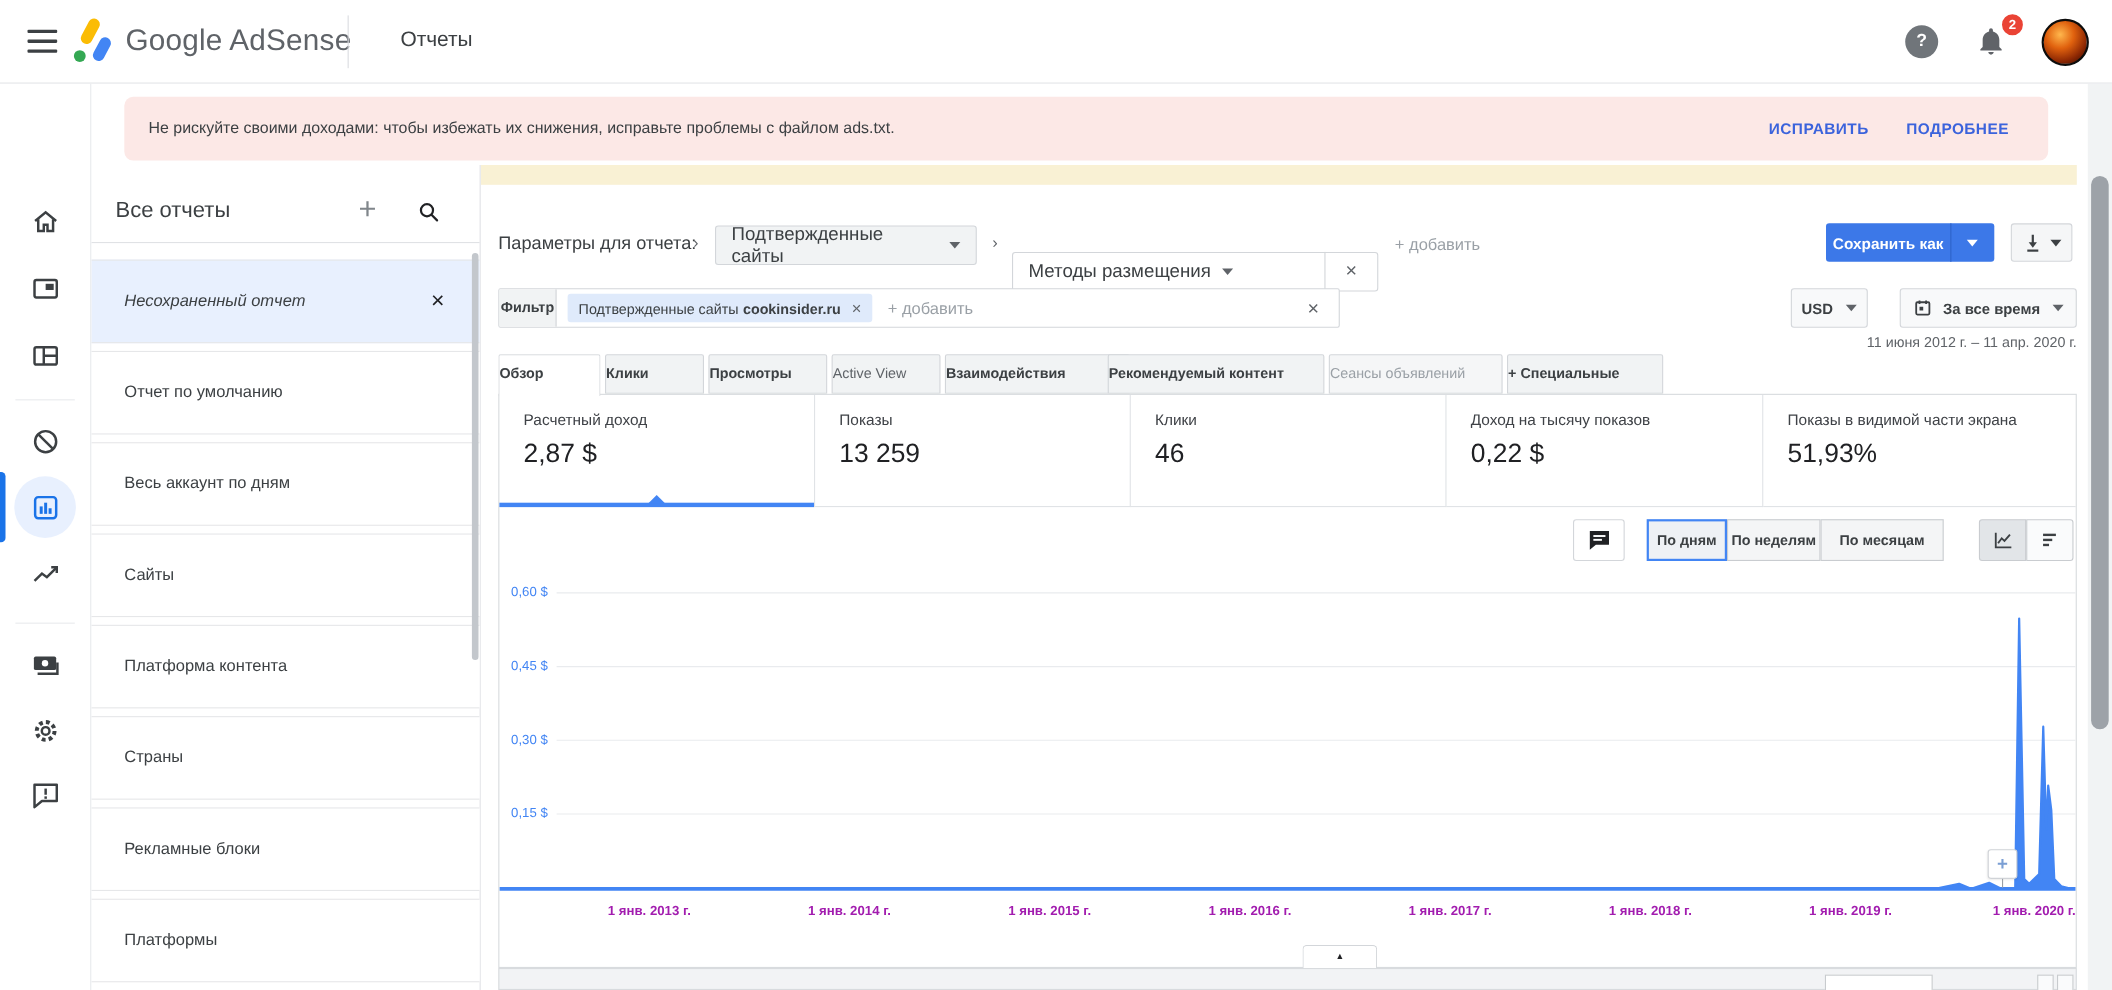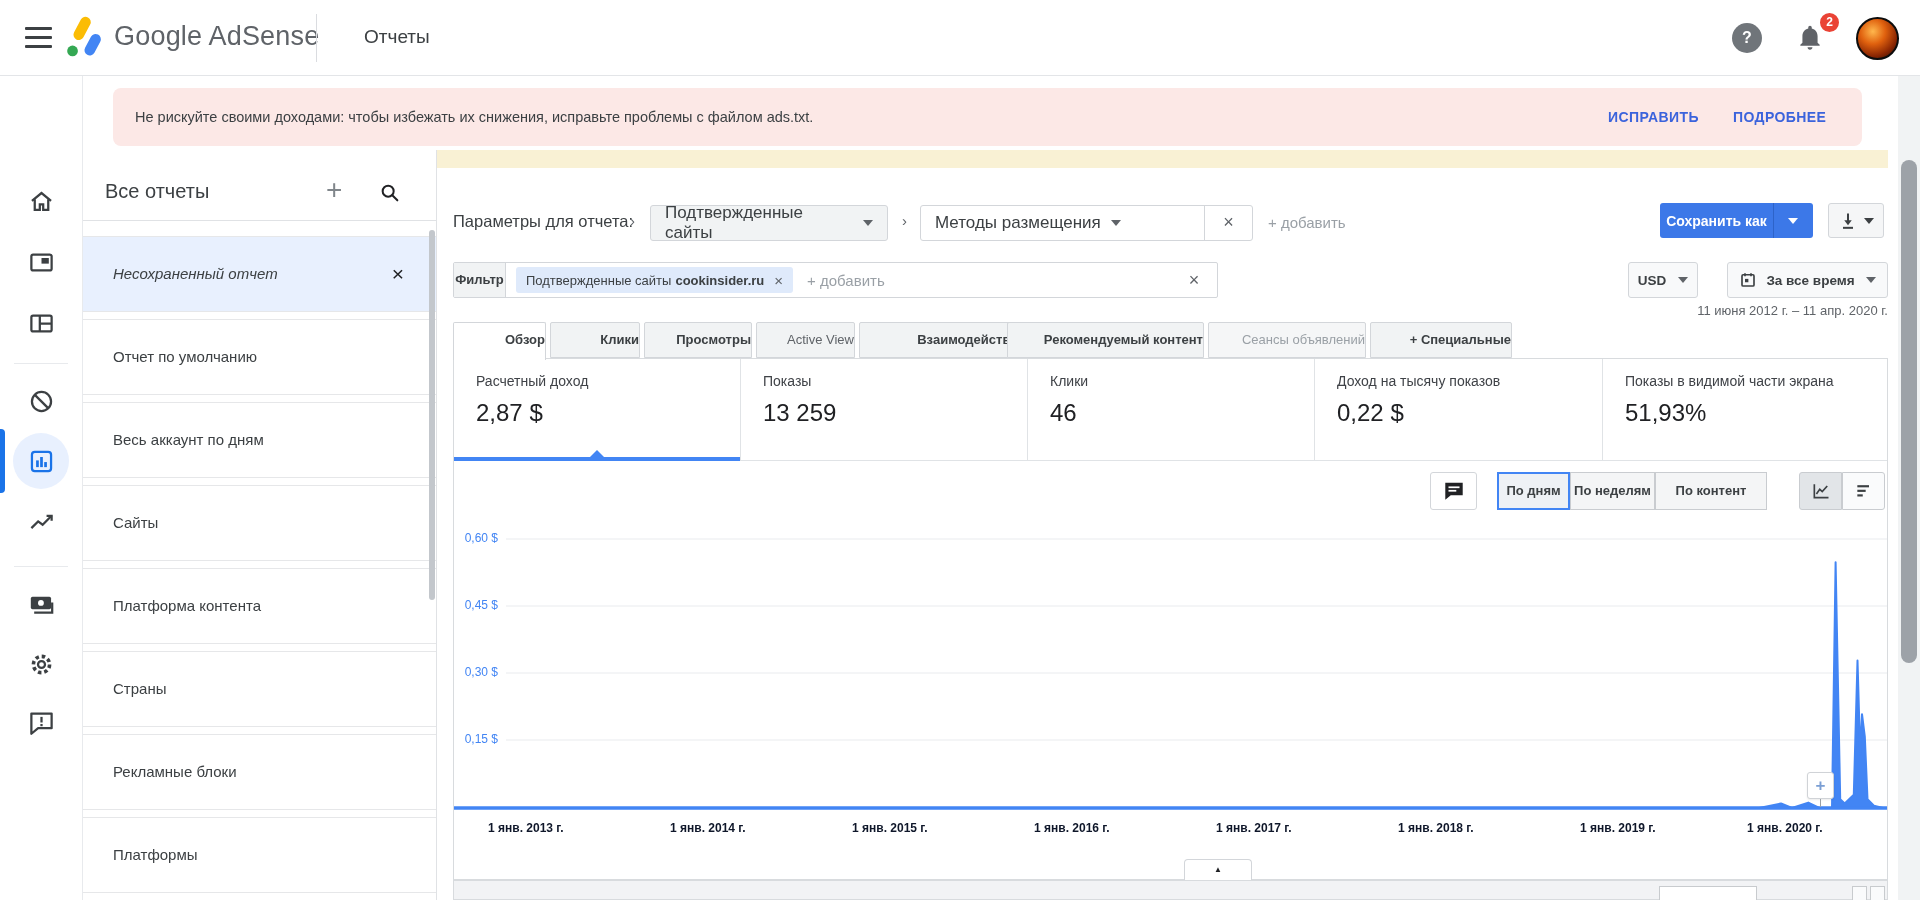--- a/index.html
+++ b/index.html
@@ -45,21 +45,21 @@
   .ritem.sel { background:#e8f0fe; font-style:italic; }
   .ritem .close-x { position:absolute; right:32px; top:0; font-size:21px; font-style:normal; color:#202124; cursor:pointer; }
   .ritem:first-child { margin-top:15px; }
   #sb-thumb { position:absolute; left:346px; top:80px; width:6px; height:370px; background:#c3c7cc; border-radius:3px; }
 
   
   .chev { font-size:15px; color:#5f6368; top:212px; }
   #params-label { left:453px; top:212px; font-size:16.5px; color:#3c4043; }
   .chip { height:36px; top:205px; border:1px solid #d3d6da; border-radius:3px; display:flex; align-items:center; cursor:pointer; }
   #chip-sites { left:650px; width:238px; background:#f1f3f4; padding:0 14px; }
-  #chip-methods { left:920px; width:333px; background:#fff; }
+  #chip-methods { left:920px; width:333px; background:#fff;margin-top:24px; }
   .chip-text { font-size:17px; color:#3c4043; }
   .dcaret { display:inline-block; width:0; height:0; border-left:5px solid transparent; border-right:5px solid transparent; border-top:6px solid #5f6368; margin-left:10px; }
   .xseg { width:48px; height:36px; border-left:1px solid #d3d6da; text-align:center; line-height:34px; font-size:18px; color:#5f6368; }
   #params-add { left:1268px; top:214px; font-size:15px; color:#9aa0a6; cursor:pointer; }
   #save-btn { left:1660px; top:203px; width:153px; height:35px; background:#3c78e8; border-radius:3px; display:flex; align-items:center; cursor:pointer; }
   #save-label { width:113px; text-align:center; color:#fff; font-size:14px; font-weight:bold; }
   #save-sep { width:1px; height:35px; background:#2d63c9; }
   #save-caret { margin-left:14px; border-left:5px solid transparent; border-right:5px solid transparent; border-top:6px solid #fff; width:0; height:0; }
   #dl-btn { left:1828px; top:203px; width:56px; height:35px; background:#f5f6f7; border:1px solid #d3d6da; border-radius:3px; display:flex; align-items:center; justify-content:center; cursor:pointer; }
 
@@ -71,21 +71,21 @@
   #filter-chip .close-x2 { margin-left:10px; font-size:15px; color:#5f6368; cursor:pointer; }
   #filter-add { margin-left:14px; font-size:15px; color:#9aa0a6; flex:1; }
   #filter-clear { width:46px; text-align:center; font-size:18px; color:#5f6368; cursor:pointer; }
   .gbtn { top:262px; height:36px; background:#f8f9fa; border:1px solid #d3d6da; border-radius:3px; display:flex; align-items:center; justify-content:center; font-size:13.5px; font-weight:bold; color:#3c4043; cursor:pointer; }
   #usd-btn { left:1628px; width:70px; }
   #period-btn { left:1727px; width:161px; }
   #date-range { left:1450px; top:303px; width:438px; text-align:right; font-size:13px; color:#5f6368; }
 
   
   .tab { top:322px; height:36px; background:#f1f3f4; border:1px solid #d3d6da; font-size:13px; font-weight:bold; color:#3c4043;
-         text-align:right; line-height:34px; border-radius:2px 2px 0 0; cursor:pointer; }
+         text-align:left; line-height:34px; border-radius:2px 2px 0 0; cursor:pointer; }
   .tab.active { background:#fff; height:38px; border-bottom:none; z-index:3; }
   .tab.dim { color:#5f6368; font-weight:normal; }
   .tab.disabled { color:#9aa0a6; font-weight:normal; background:#f5f6f7; }
 
   
   #panel { left:453px; top:358px; width:1435px; height:522px; background:#fff; border:1px solid #d8dbde; }
   .card { position:absolute; top:0; height:102px; border-bottom:1px solid #e0e3e6; cursor:pointer; }
   .card.divr { border-right:1px solid #e0e3e6; }
   .card-label { position:absolute; left:22px; top:14px; font-size:14px; color:#3f4247; }
   .card-value { position:absolute; left:22px; top:40px; font-size:24px; color:#202124; }
@@ -96,21 +96,21 @@
   #comment-btn { position:absolute; left:976px; top:113px; width:47px; height:38px; background:#fff; border:1px solid #d3d6da; border-radius:3px; display:flex; align-items:center; justify-content:center; cursor:pointer; }
   .seg { position:absolute; top:113px; height:38px; background:#f4f5f6; border:1px solid #c9ccd0; font-size:13px; font-weight:bold; color:#3c4043; text-align:center; line-height:36px; cursor:pointer; }
   .seg.on { border:2px solid #4285f4; background:#eef1f5; z-index:2; line-height:34px; }
   .tgl { position:absolute; top:113px; width:43px; height:38px; border:1px solid #c9ccd0; display:flex; align-items:center; justify-content:center; cursor:pointer; }
   #tgl-line { left:1345px; background:#e2e5e8; border-radius:3px 0 0 3px; }
   #tgl-bar { left:1388px; background:#fafbfc; border-radius:0 3px 3px 0; }
 
   
   #chart-svg { position:absolute; left:0; top:162px; }
   .ylab { position:absolute; left:0; width:44px; text-align:right; font-size:12px; color:#4285f4; }
-  .xlab { position:absolute; top:462px; width:140px; text-align:left; font-size:12px; font-weight:bold; color:#0f172a; }
+  .xlab { position:absolute; top:462px; width:140px; text-align:right; font-size:12px; font-weight:bold; color:#a21caf; }
   #zoom-plus { position:absolute; left:1353px; top:413px; width:27px; height:27px; background:#fff; border:1px solid #d0d3d7; border-radius:3px;
                text-align:center; line-height:25px; font-size:17px; font-weight:bold; color:#7b9fd4; cursor:pointer; box-shadow:0 1px 2px rgba(0,0,0,.08); }
   #zoom-tick { position:absolute; left:1366px; top:440px; width:1px; height:8px; background:#9aa0a6; }
   #collapse-tab { position:absolute; left:730px; top:500px; width:68px; height:21px; background:#fff; border:1px solid #d3d6da; border-bottom:none;
                   border-radius:4px 4px 0 0; text-align:center; font-size:8px; color:#202124; line-height:20px; cursor:pointer; }
 
   
   #table-bar { left:453px; top:880px; width:1435px; height:20px; background:#f2f3f5; border:1px solid #d8dbde; }
   #rows-select { position:absolute; left:1205px; top:5px; width:98px; height:15px; background:#fff; border:1px solid #c8cbce; cursor:pointer; }
   .pg-btn { position:absolute; top:5px; width:15px; height:15px; background:#fafbfc; border:1px solid #c8cbce; color:#9aa0a6; font-size:10px; line-height:13px; text-align:center; cursor:pointer; }
@@ -333,21 +333,21 @@
 
     <div id="comment-btn">
       <svg width="22" height="22" viewBox="0 0 24 24">
         <path d="M2.5 3h19v13.5H8.5l-6 5z" fill="#202124"></path>
           <rect x="6" y="7" width="12" height="1.9" fill="#fff"></rect>
           <rect x="6" y="10.8" width="8.5" height="1.9" fill="#fff"></rect>
       </svg>
     </div>
     <div class="seg on" style="left:1043px;width:73px">По дням</div>
     <div class="seg" style="left:1116px;width:85px">По неделям</div>
-    <div class="seg" style="left:1201px;width:112px">По контент</div>
+    <div class="seg" style="left:1201px;width:112px">По месяцам</div>
     <div id="tgl-line" class="tgl">
       <svg width="20" height="20" viewBox="0 0 24 24" fill="none" stroke="#3c4043" stroke-width="2">
         <path d="M4 4v16h17"></path>
           <path d="M6.5 15.5 10.5 10l3 2.8L19.5 6"></path>
       </svg>
     </div>
     <div id="tgl-bar" class="tgl">
       <svg width="20" height="20" viewBox="0 0 24 24">
         <rect x="4" y="5" width="14" height="2.6" fill="#3c4043"></rect>
           <rect x="4" y="10.5" width="10" height="2.6" fill="#3c4043"></rect>

